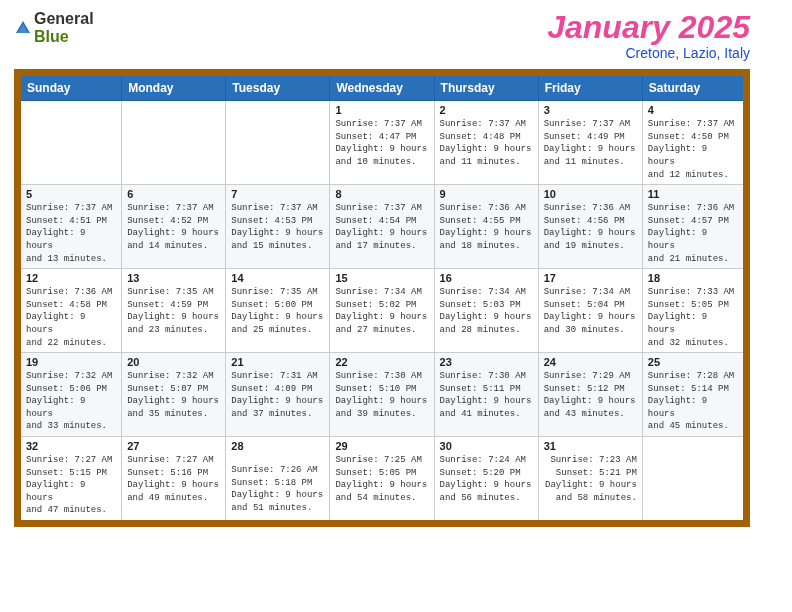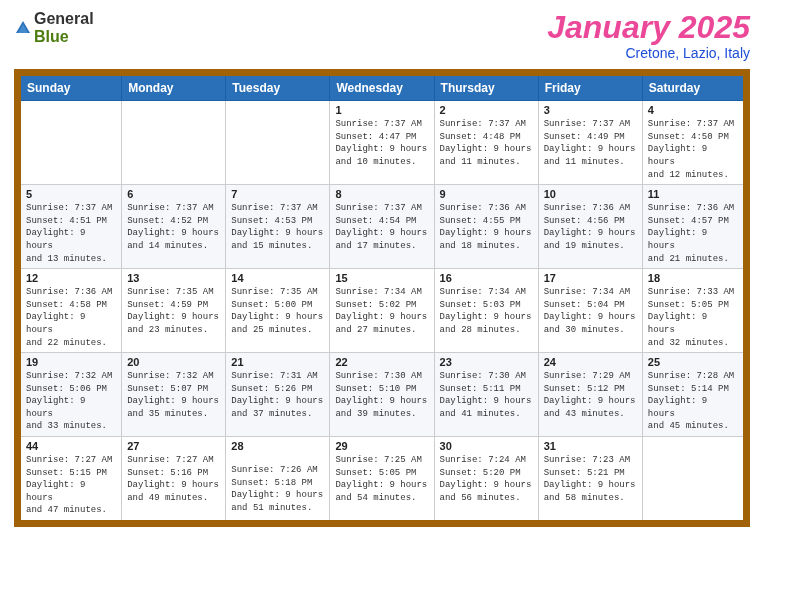--- a/index.html
+++ b/index.html
@@ -277,21 +277,21 @@
           <td>
             <div class="day-number">20</div>
             <div class="day-info" style="white-space: pre-line;">Sunrise: 7:32 AM
 Sunset: 5:07 PM
 Daylight: 9 hours
 and 35 minutes.</div>
           </td>
           <td>
             <div class="day-number">21</div>
             <div class="day-info" style="white-space: pre-line;">Sunrise: 7:31 AM
-Sunset: 5:26 PM
+Sunset: 4:09 PM
 Daylight: 9 hours
 and 37 minutes.</div>
           </td>
           <td>
             <div class="day-number">22</div>
             <div class="day-info" style="white-space: pre-line;">Sunrise: 7:30 AM
 Sunset: 5:10 PM
 Daylight: 9 hours
 and 39 minutes.</div>
           </td>
@@ -312,21 +312,21 @@
           <td>
             <div class="day-number">25</div>
             <div class="day-info" style="white-space: pre-line;">Sunrise: 7:28 AM
 Sunset: 5:14 PM
 Daylight: 9 hours
 and 45 minutes.</div>
           </td>
         </tr>
         <tr>
           <td>
-            <div class="day-number">44</div>
+            <div class="day-number">32</div>
             <div class="day-info" style="white-space: pre-line;">Sunrise: 7:27 AM
 Sunset: 5:15 PM
 Daylight: 9 hours
 and 47 minutes.</div>
           </td>
           <td>
             <div class="day-number">27</div>
             <div class="day-info" style="white-space: pre-line;">Sunrise: 7:27 AM
 Sunset: 5:16 PM
 Daylight: 9 hours
@@ -348,21 +348,21 @@
           </td>
           <td>
             <div class="day-number">30</div>
             <div class="day-info" style="white-space: pre-line;">Sunrise: 7:24 AM
 Sunset: 5:20 PM
 Daylight: 9 hours
 and 56 minutes.</div>
           </td>
           <td>
             <div class="day-number">31</div>
-            <div class="day-info" style="white-space: pre-line;">Sunrise: 7:23 AM
+            <div class="day-info" style="white-space: pre-line; text-align: right;">Sunrise: 7:23 AM
 Sunset: 5:21 PM
 Daylight: 9 hours
 and 58 minutes.</div>
           </td>
           <td class="empty-cell"></td>
         </tr>
       </tbody>
   </table>
 </div>
 

